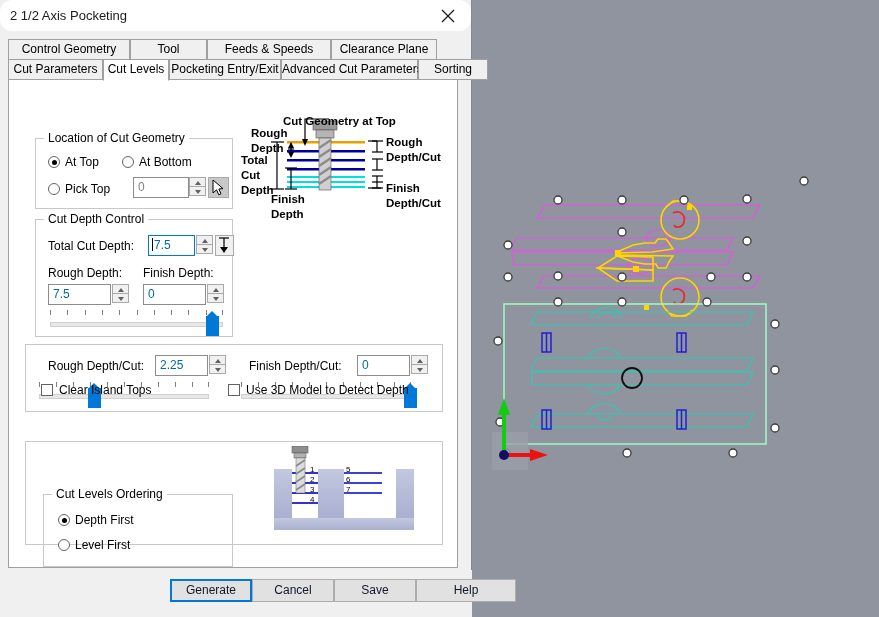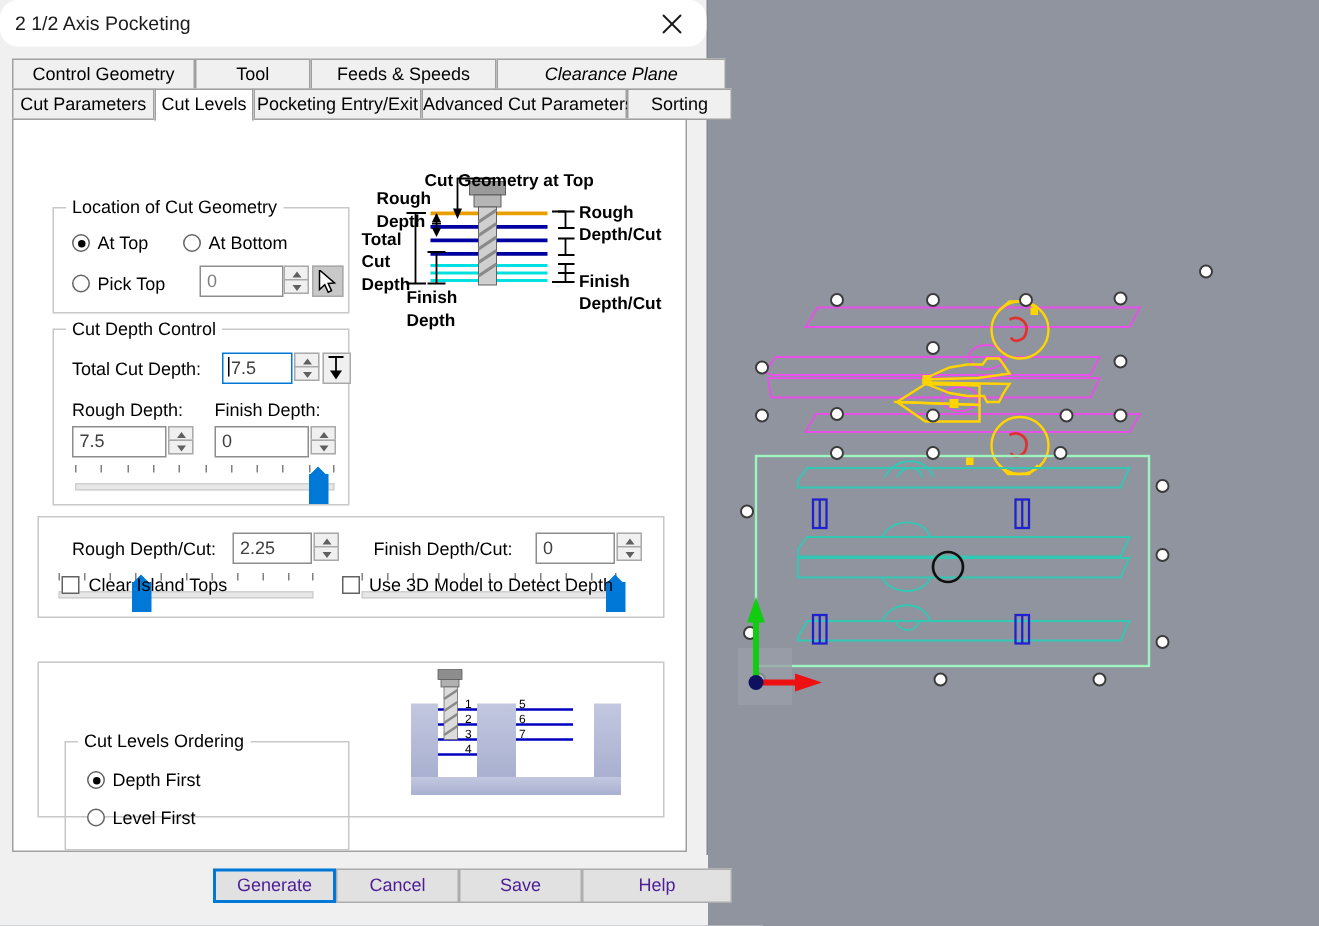--- a/index.html
+++ b/index.html
@@ -68,21 +68,21 @@
   }
   .check .lbl{position:absolute;left:18px;top:0;font-size:12px;}
 
   
   .lab{position:absolute;font-size:12px;white-space:nowrap;}
 
   
   .tbox{
     position:absolute;box-sizing:border-box;background:#fff;
     border:1px solid #8d8d8d;font-size:12px;padding:0 0 0 4px;
-    line-height:normal;color:#404040;font-family:"Liberation Sans", sans-serif;
+    line-height:normal;color:#0369a1;font-family:"Liberation Sans", sans-serif;
   }
   .tbox.focus{border:1px solid #0078d7;}
   .tbox.grey{color:#808080;}
   .tboxtext{position:absolute;left:4px;top:2px;font-size:12px;}
   .caret{position:absolute;left:3px;top:2px;width:1px;height:13px;background:#000;}
 
   
   .spin{position:absolute;width:17px;box-sizing:border-box;}
   .spin .up,.spin .dn{
     position:absolute;left:0;width:17px;height:10px;box-sizing:border-box;
@@ -122,21 +122,21 @@
     content:"";position:absolute;left:0;top:-5px;
     border-left:6.5px solid transparent;border-right:6.5px solid transparent;
     border-bottom:6px solid #0078d7;
   }
 
   
   #btnbar{position:absolute;left:0;bottom:0;width:472px;height:47px;background:#f0f0f0;}
   .dlgbtn{
     position:absolute;top:9px;height:23px;box-sizing:border-box;
     background:#e1e1e1;border:1px solid #adadad;
-    font-size:12px;text-align:center;line-height:21px;cursor:default;color:#4c1d95;
+    font-size:12px;text-align:center;line-height:21px;cursor:default;color:#0f172a;margin-left:28px;
   }
   .dlgbtn.default{border:2px solid #0078d7;background:#e1e1e1;line-height:19px;}
 
   
   .dtxt{position:absolute;font-size:11.5px;font-weight:bold;color:#000;white-space:nowrap;}
 </style>
 </head>
 <body>
 
 <div id="viewport">
@@ -254,21 +254,21 @@
         <line x1="13" y1="1" x2="1" y2="13" stroke="#1b1b1b" stroke-width="1.3"></line>
       </svg>
     </div>
   </div>
 
   <div id="tabstrip">
     <div class="tabrow" style="top:0;width:450px;">
       <div class="tab" style="left:0;width:122px;">Control Geometry</div>
       <div class="tab" style="left:122px;width:77px;">Tool</div>
       <div class="tab" style="left:199px;width:124px;">Feeds &amp; Speeds</div>
-      <div class="tab" style="left:323px;width:153px;font-style:italic;">Clearance Plane</div>
+      <div class="tab" style="left:323px;width:106px;">Clearance Plane</div>
     </div>
     <div class="tabrow" style="top:20px;width:450px;">
       <div class="tab" style="left:0;width:95px;">Cut Parameters</div>
       <div class="tab active" style="left:95px;width:66px;">Cut Levels</div>
       <div class="tab" style="left:161px;width:112px;">Pocketing Entry/Exit</div>
       <div class="tab" style="left:273px;width:137px;">Advanced Cut Parameters</div>
       <div class="tab" style="left:410px;width:70px;">Sorting</div>
     </div>
   </div>
 

